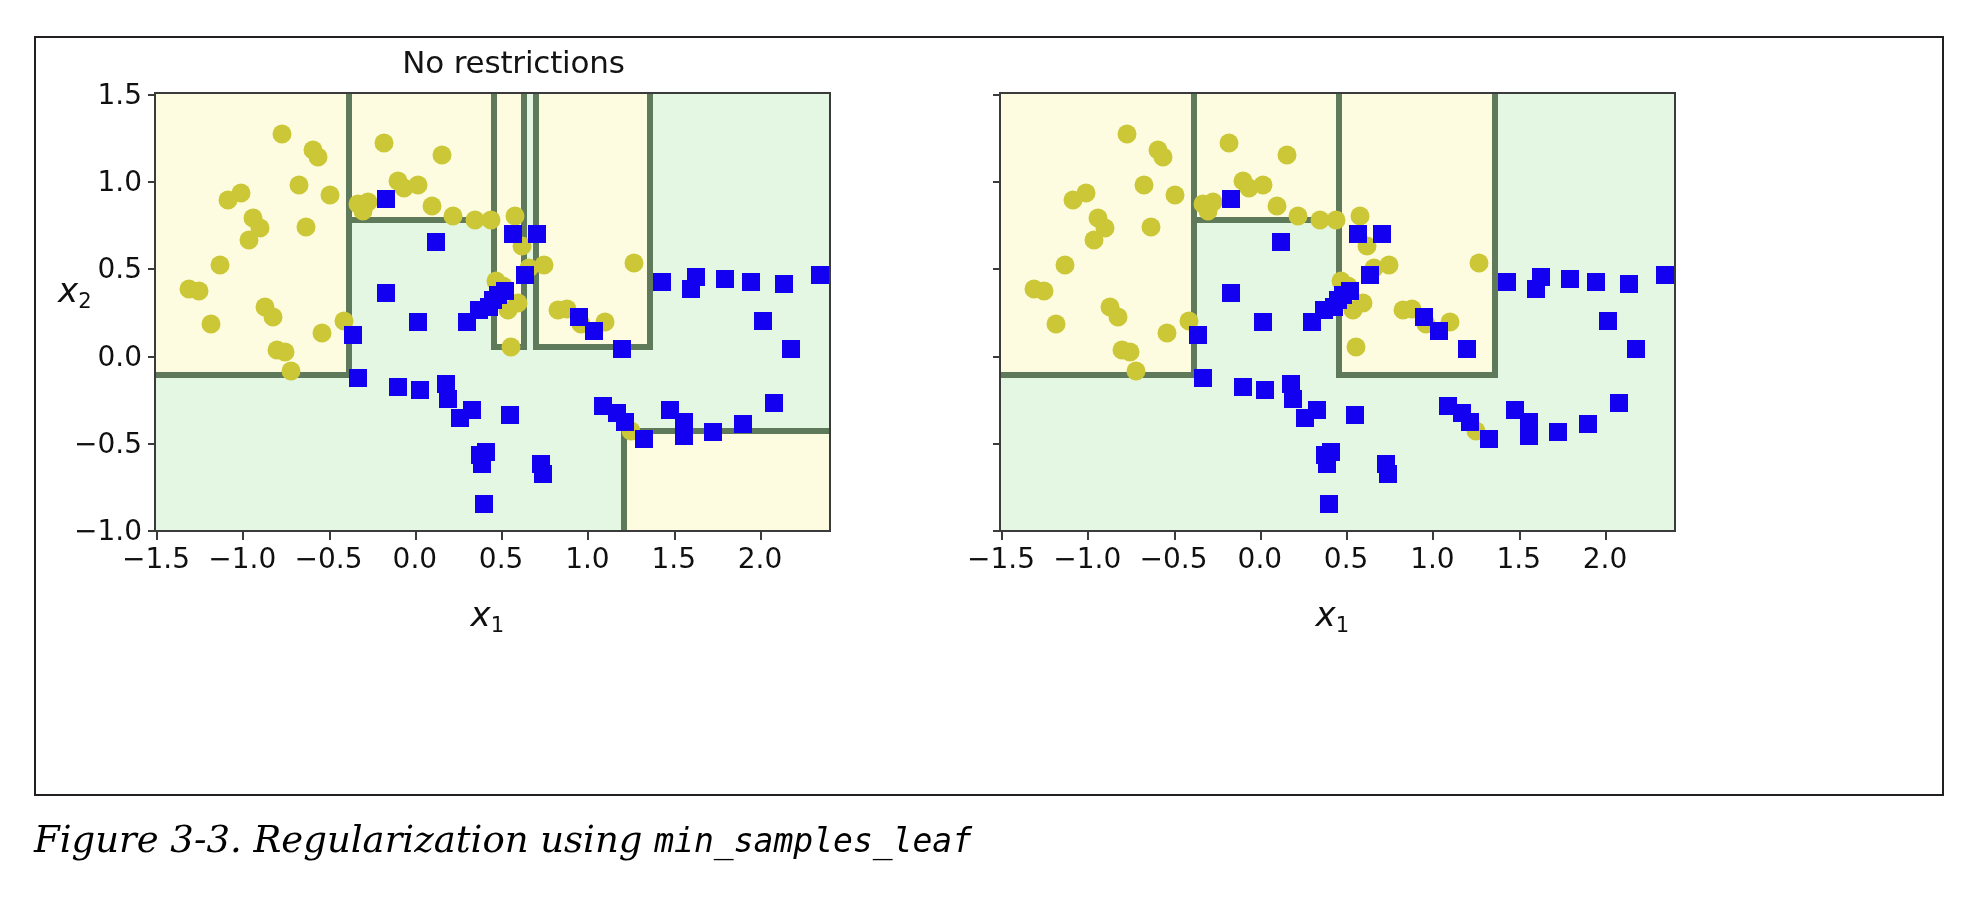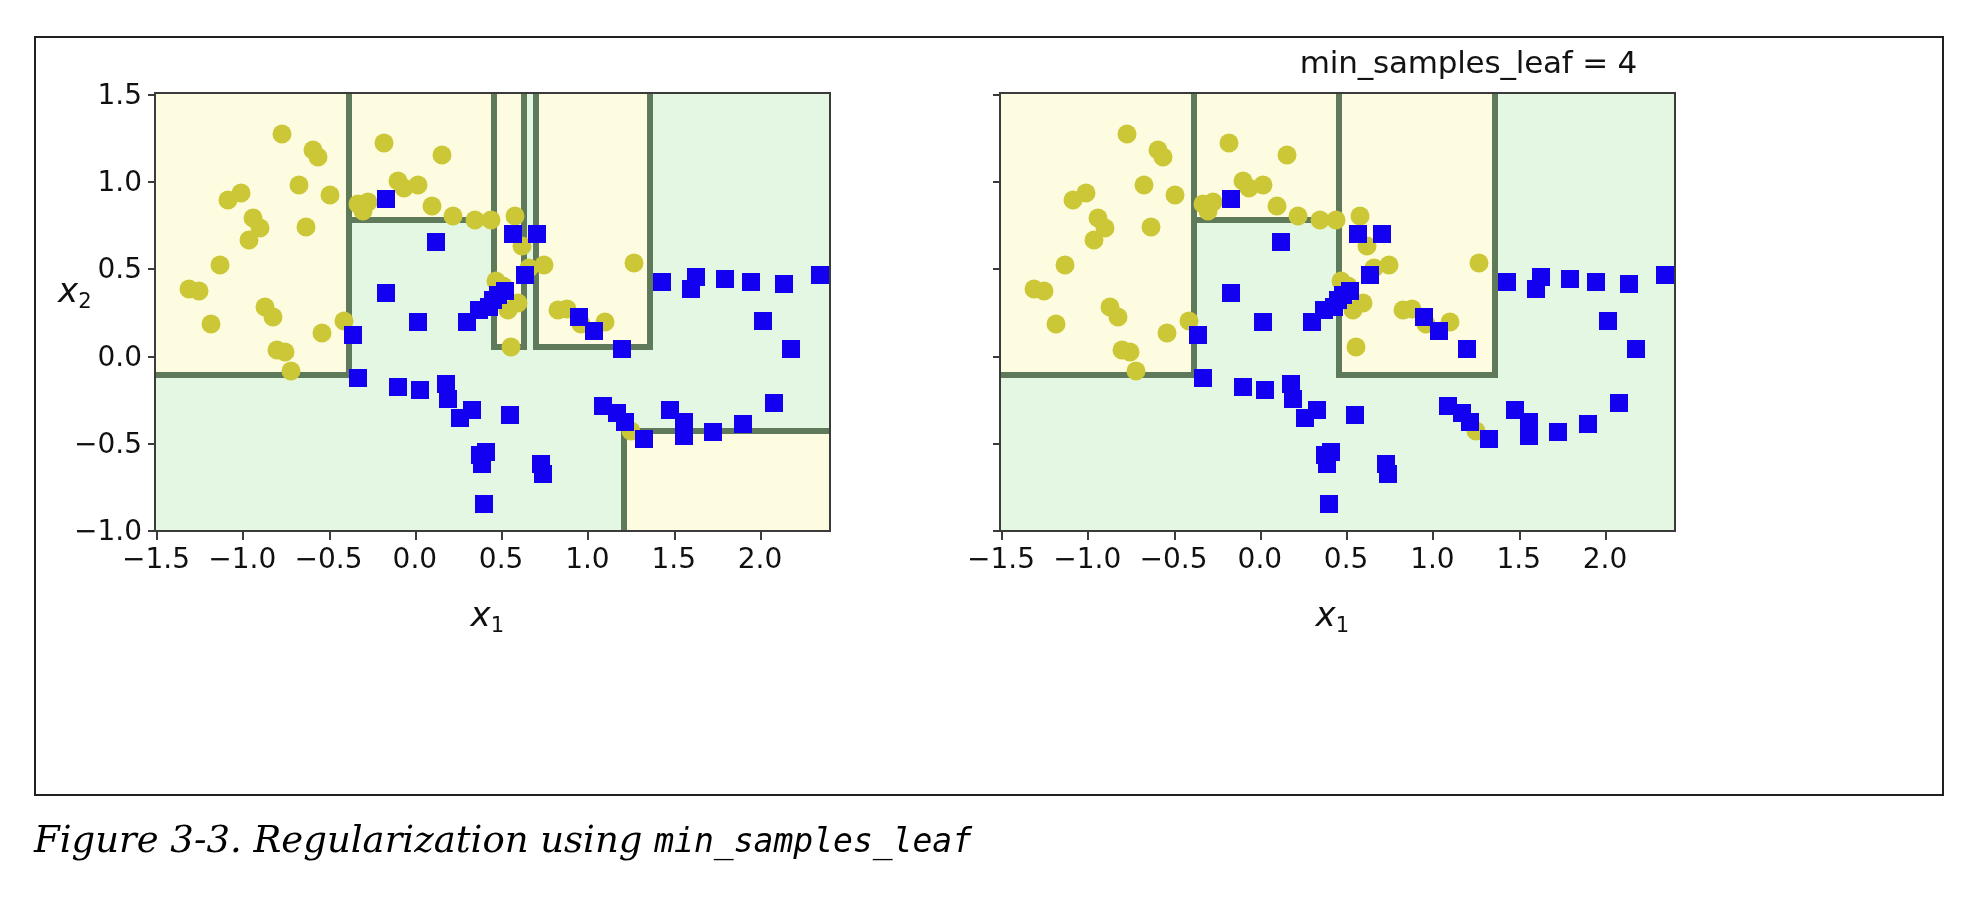--- a/index.html
+++ b/index.html
@@ -163,20 +163,21 @@
 </style>
 </head>
 <body>
 
 <div id="top-stray"></div>
 
 <div id="figure-frame">
   <div id="plots-row">
 
     <div class="panel" id="panel-left">
+      <div class="plot-title">No restrictions</div>
       <div class="axes" id="axes-left">
         <div class="axes-inner" id="inner-left">
             <div class="region green" style="left: 0px; top: 0px; width: 673px; height: 436px;"></div>
             <div class="region yellow" style="left: 0px; top: 0px; width: 193.272px; height: 280.784px;"></div>
             <div class="region yellow" style="left: 193.272px; top: 0px; width: 144.954px; height: 125.568px;"></div>
             <div class="region yellow" style="left: 338.226px; top: 0px; width: 29.3359px; height: 252.88px;"></div>
             <div class="region yellow" style="left: 379.641px; top: 0px; width: 113.892px; height: 252.88px;"></div>
             <div class="region yellow" style="left: 467.649px; top: 336.592px; width: 205.351px; height: 99.408px;"></div>
             <div class="bnd h" style="left: -3px; top: 277.784px; width: 199.272px; height: 6px;"></div>
             <div class="bnd v" style="left: 190.272px; top: -3px; width: 6px; height: 286.784px;"></div>
@@ -320,21 +321,20 @@
           <div class="tick-mark y" style="left: 112px; top: 143.2px;"></div>
           <div class="tick-label y" style="right: 849px; top: 143.2px;">1.0</div>
           <div class="tick-mark y" style="left: 112px; top: 56px;"></div>
           <div class="tick-label y" style="right: 849px; top: 56px;">1.5</div>
         </div>
       <div class="axis-label" id="xlab-left" style="left: 434.5px; top: 556px;"><i>x</i><sub>1</sub></div>
       <div class="axis-label" id="ylab-left" style="left: 22px; top: 232px;"><i>x</i><sub>2</sub></div>
     </div>
 
     <div class="panel" id="panel-right">
-      <div class="plot-title">min_samples_leaf = 4</div>
       <div class="axes" id="axes-right">
         <div class="axes-inner" id="inner-right">
             <div class="region green" style="left: 0px; top: 0px; width: 673px; height: 436px;"></div>
             <div class="region yellow" style="left: 0px; top: 0px; width: 193.272px; height: 280.784px;"></div>
             <div class="region yellow" style="left: 193.272px; top: 0px; width: 144.954px; height: 125.568px;"></div>
             <div class="region yellow" style="left: 338.226px; top: 0px; width: 155.308px; height: 280.784px;"></div>
             <div class="bnd h" style="left: -3px; top: 277.784px; width: 199.272px; height: 6px;"></div>
             <div class="bnd v" style="left: 190.272px; top: -3px; width: 6px; height: 286.784px;"></div>
             <div class="bnd h" style="left: 190.272px; top: 122.568px; width: 150.954px; height: 6px;"></div>
             <div class="bnd v" style="left: 190.272px; top: -3px; width: 6px; height: 131.568px;"></div>

